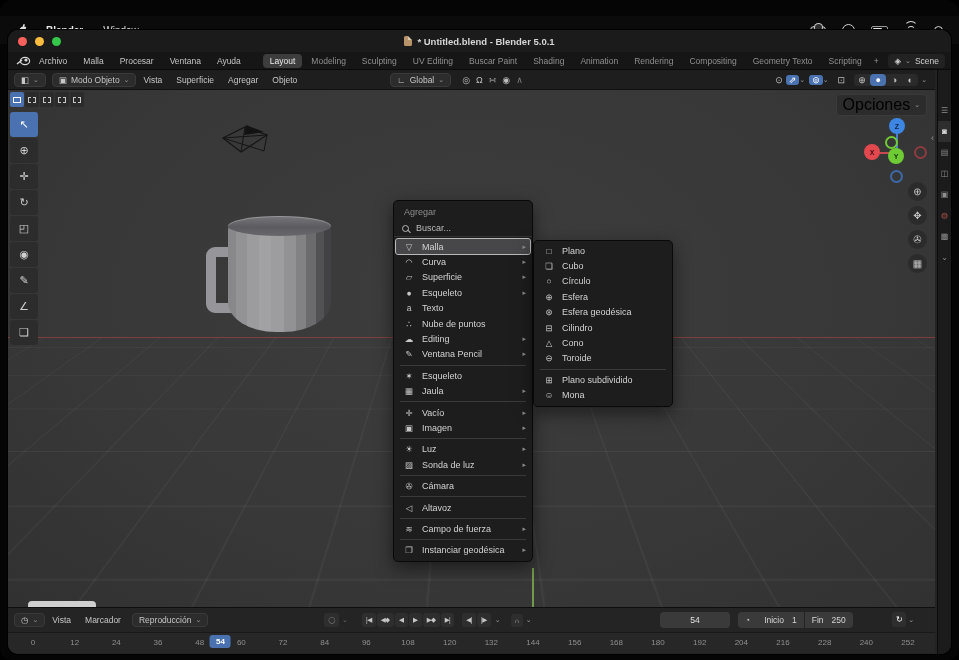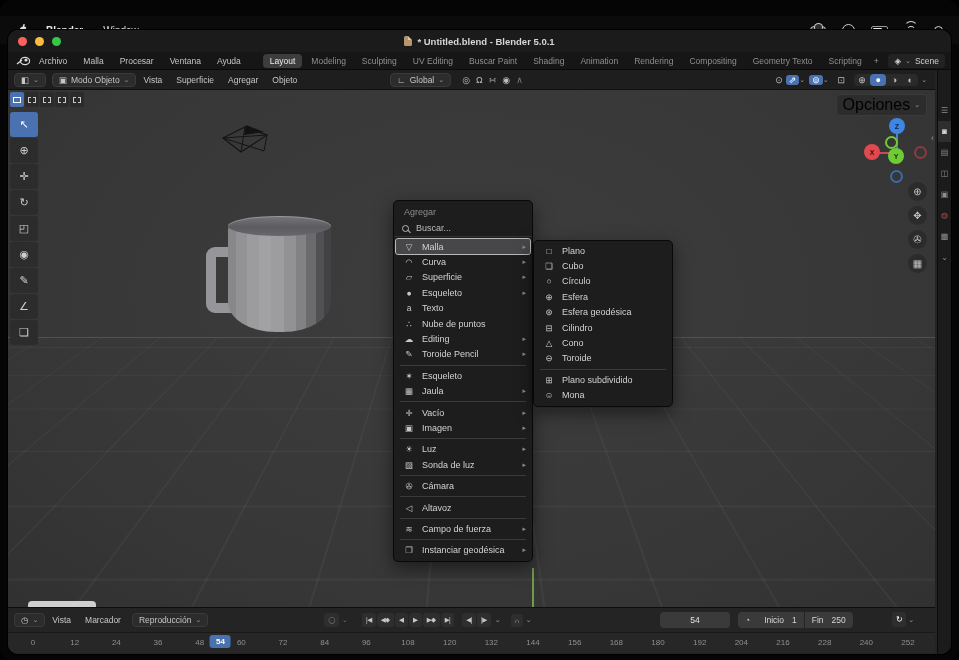--- a/index.html
+++ b/index.html
@@ -408,21 +408,21 @@
             </div>
 
             <div class="mi">
               <span class="mic">☁</span>
               <span class="mil">Editing</span>
               <span class="mia">▸</span>
             </div>
 
             <div class="mi">
               <span class="mic">✎</span>
-              <span class="mil">Toroide Pencil</span>
+              <span class="mil">Ventana Pencil</span>
               <span class="mia">▸</span>
             </div>
 
             <div class="mi sep">
               
               
               
             </div>
 
             <div class="mi">

